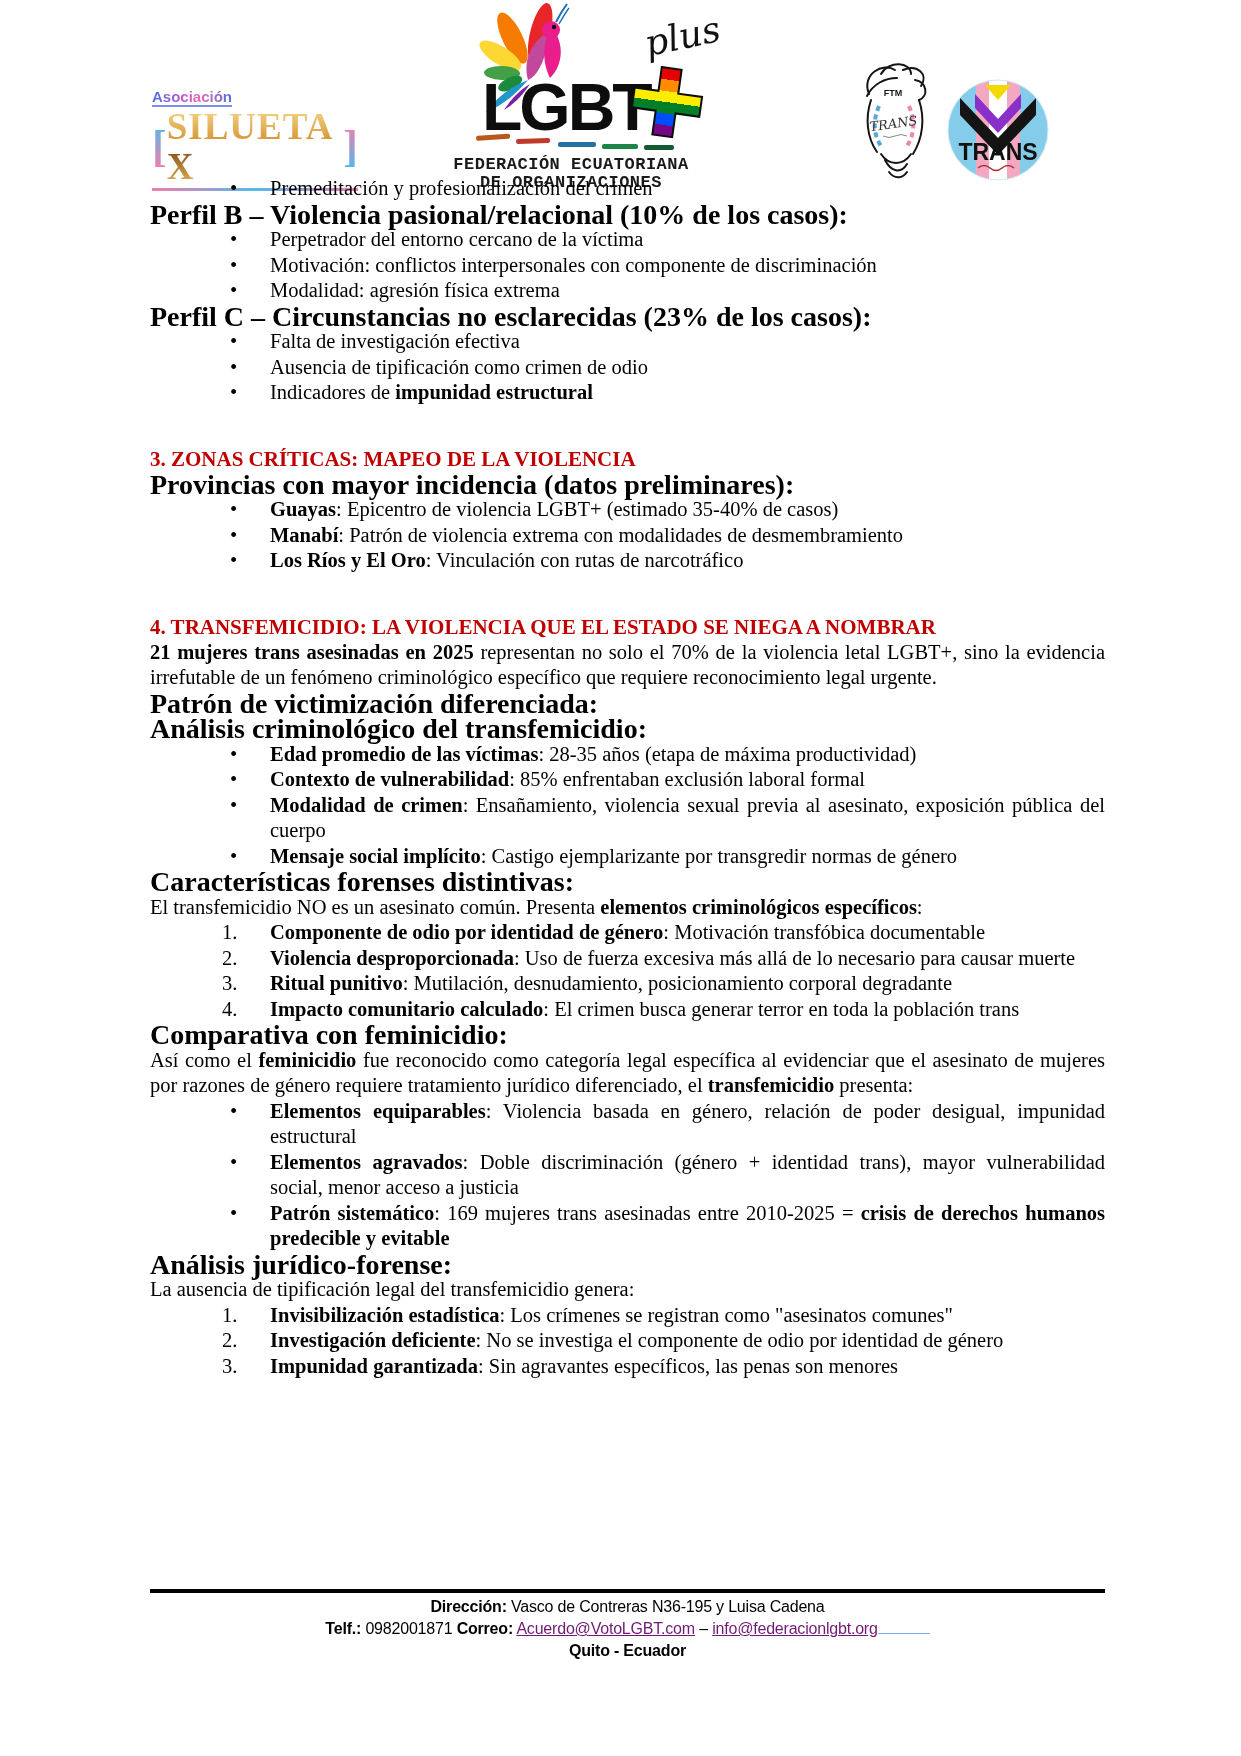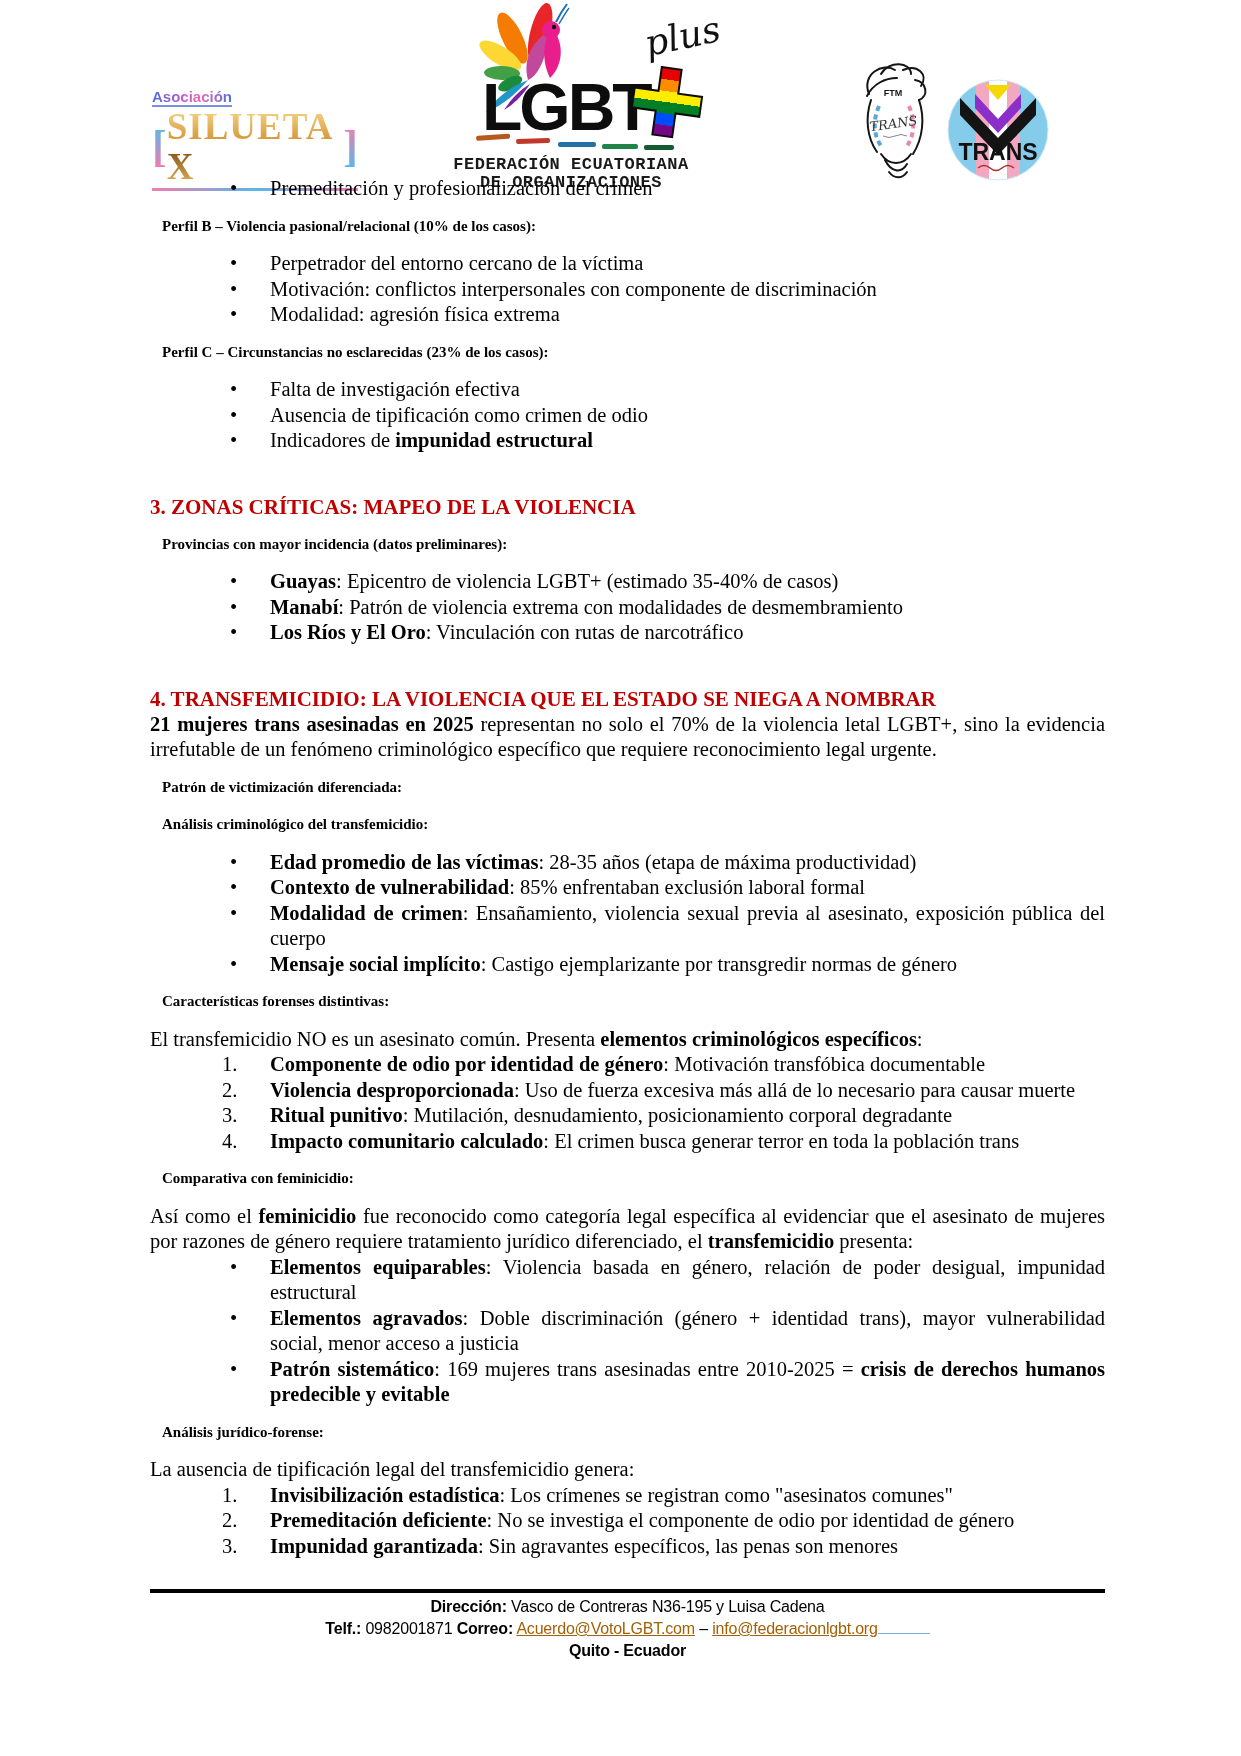--- a/index.html
+++ b/index.html
@@ -45,41 +45,41 @@
   .ftmlogo  { position:absolute; left:851px; top:60px; width:84px;  height:128px; }
   .translogo{ position:absolute; left:946px; top:78px; width:104px; height:104px; }
 
   
   .content {
     position:absolute; left:150px; top:176px; width:955px;
     font-family:"Liberation Serif",serif; font-size:20.5px; line-height:25.5px;
   }
   .content b { font-weight:bold; }
   h2.section { color:#C00000; font-size:21px; font-weight:bold; margin:40px 0 0 0; line-height:26px; }
-  h3.sub     { font-size:15px; font-weight:bold; margin:12px; line-height:25.5px; }
+  h3.sub     { font-size:28px; font-weight:bold; margin:0; line-height:25.5px; }
   .mt-md { margin-top:34px; }
   .mt-lg { margin-top:36px; }
   .mt-sm { margin-top:26px; }
   p.para { margin:0; text-align:justify; }
 
   .li { display:flex; }
   .li .marker {
     flex:0 0 auto; width:40px; margin-left:80px; text-align:left;
   }
   .li .marker.num { margin-left:72px; width:48px; }
   .li .txt { flex:1 1 auto; text-align:justify; }
 
   
   .footer {
     position:absolute; left:150px; top:1589px; width:955px; text-align:center;
     font-family:"Liberation Sans",sans-serif; font-size:16px; line-height:22px; letter-spacing:-0.2px;
   }
   .footer .rule { border-top:4px solid #000; margin-bottom:3px; }
   .footer b { font-weight:bold; }
-  .footer a { color:#a16207; text-decoration:underline; }
+  .footer a { color:#701a75; text-decoration:underline; }
   .footer .link-trail { display:inline-block; width:52px; border-bottom:1.5px solid #7aa9e8; }
 </style>
 </head>
 <body>
 
 <div class="page">
 
   <header class="letterhead">
 
     <div class="silueta">
@@ -302,21 +302,21 @@
     </div>
 
     <h3 class="sub mt-sm">Análisis jurídico-forense:</h3>
     <p class="para">La ausencia de tipificación legal del transfemicidio genera:</p>
     <div class="li">
       <span class="marker num">1.</span>
       <div class="txt"><b>Invisibilización estadística</b><span>: Los crímenes se registran como "asesinatos comunes"</span></div>
     </div>
     <div class="li">
       <span class="marker num">2.</span>
-      <div class="txt"><b>Premeditación deficiente</b><span>: No se investiga el componente de odio por identidad de género</span></div>
+      <div class="txt"><b>Investigación deficiente</b><span>: No se investiga el componente de odio por identidad de género</span></div>
     </div>
     <div class="li">
       <span class="marker num">3.</span>
       <div class="txt"><b>Impunidad garantizada</b><span>: Sin agravantes específicos, las penas son menores</span></div>
     </div>
   </main>
 
   <footer class="footer">
     <div class="rule"></div>
     <div><b>Dirección:</b><span> Vasco de Contreras N36-195 y Luisa Cadena</span></div>

